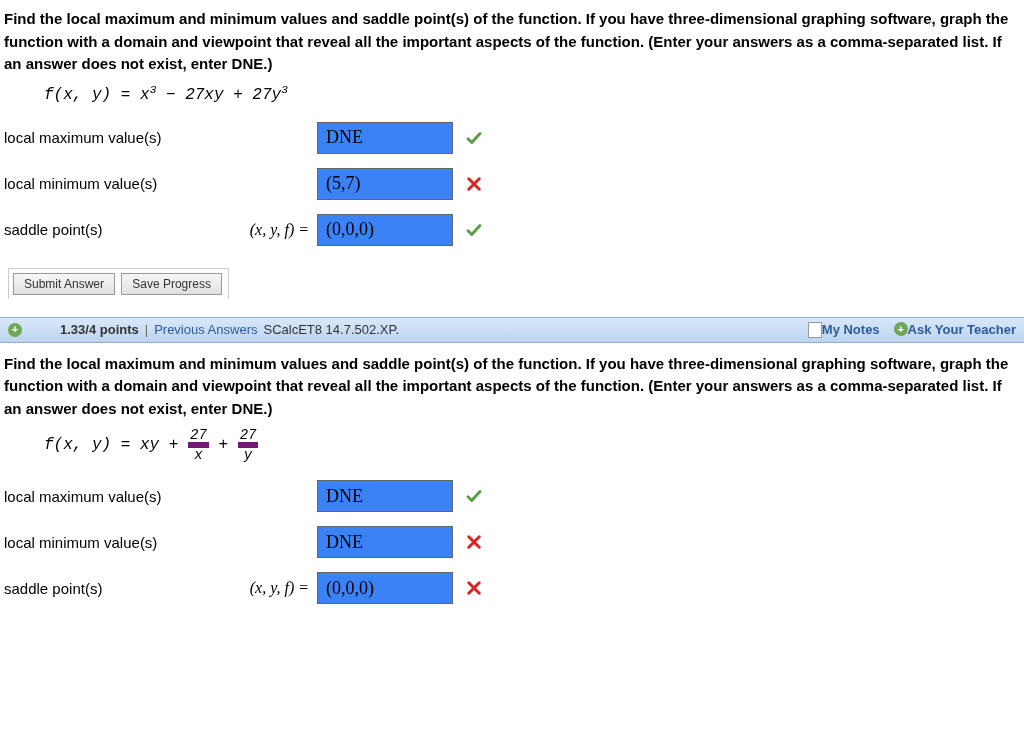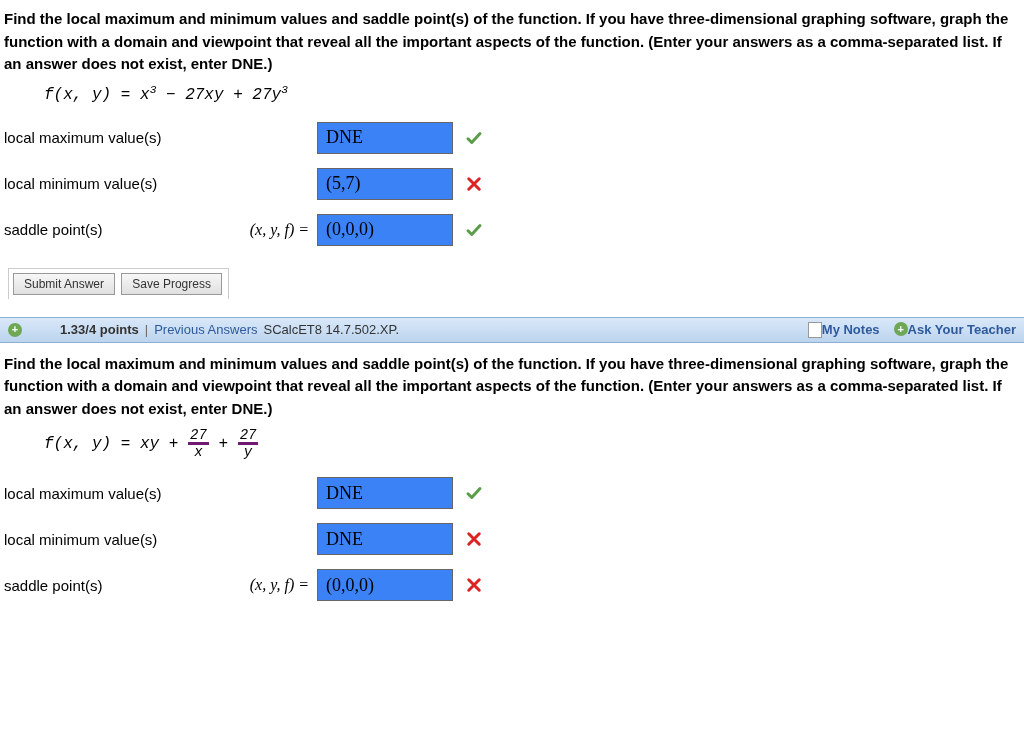--- a/index.html
+++ b/index.html
@@ -26,21 +26,21 @@
   }
   .frac {
     display: inline-block;
     text-align: center;
     vertical-align: middle;
     line-height: 1;
     font-size: 14px;
   }
   .frac .num {
     display: block;
-    border-bottom: 3px solid #701a75;
+    border-bottom: 6px solid #701a75;
     padding: 0 2px;
   }
   .frac .den {
     display: block;
     padding: 0 2px;
   }
   .answer-row {
     display: flex;
     align-items: center;
     margin: 14px 0;

